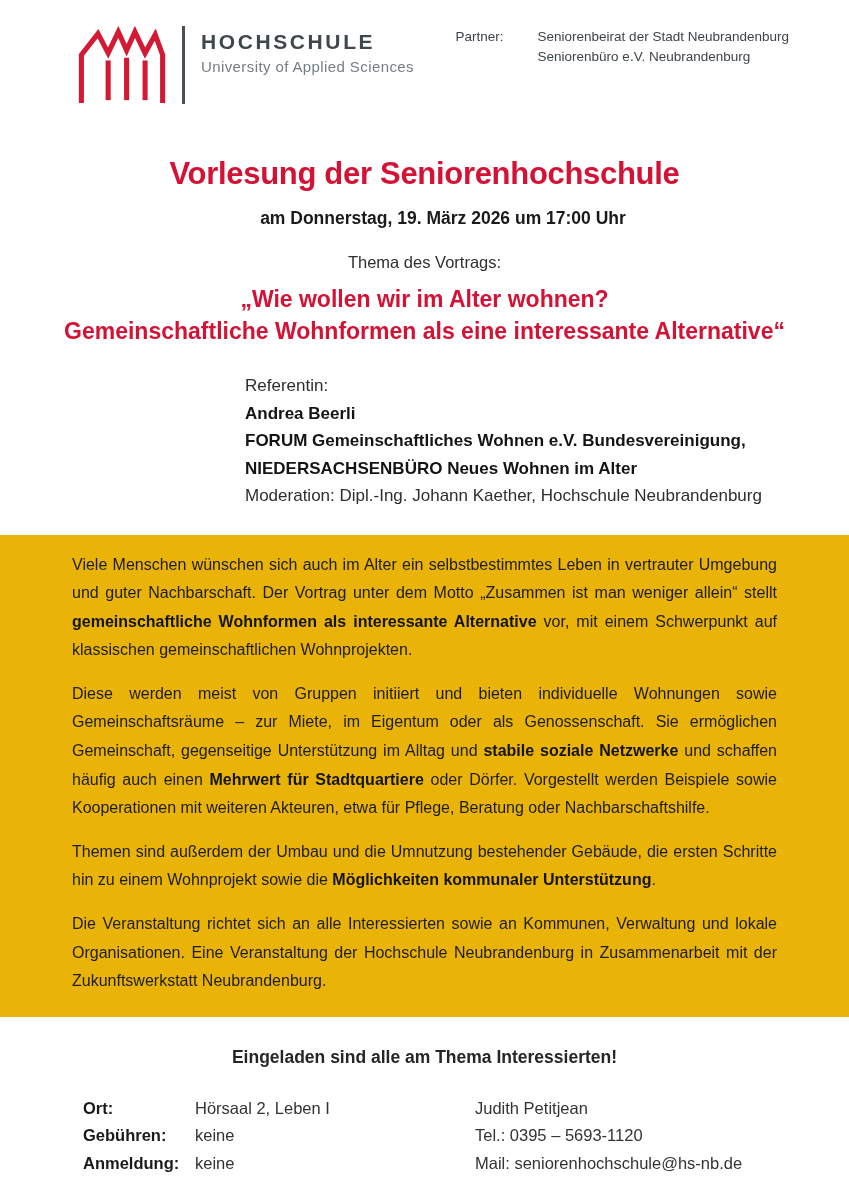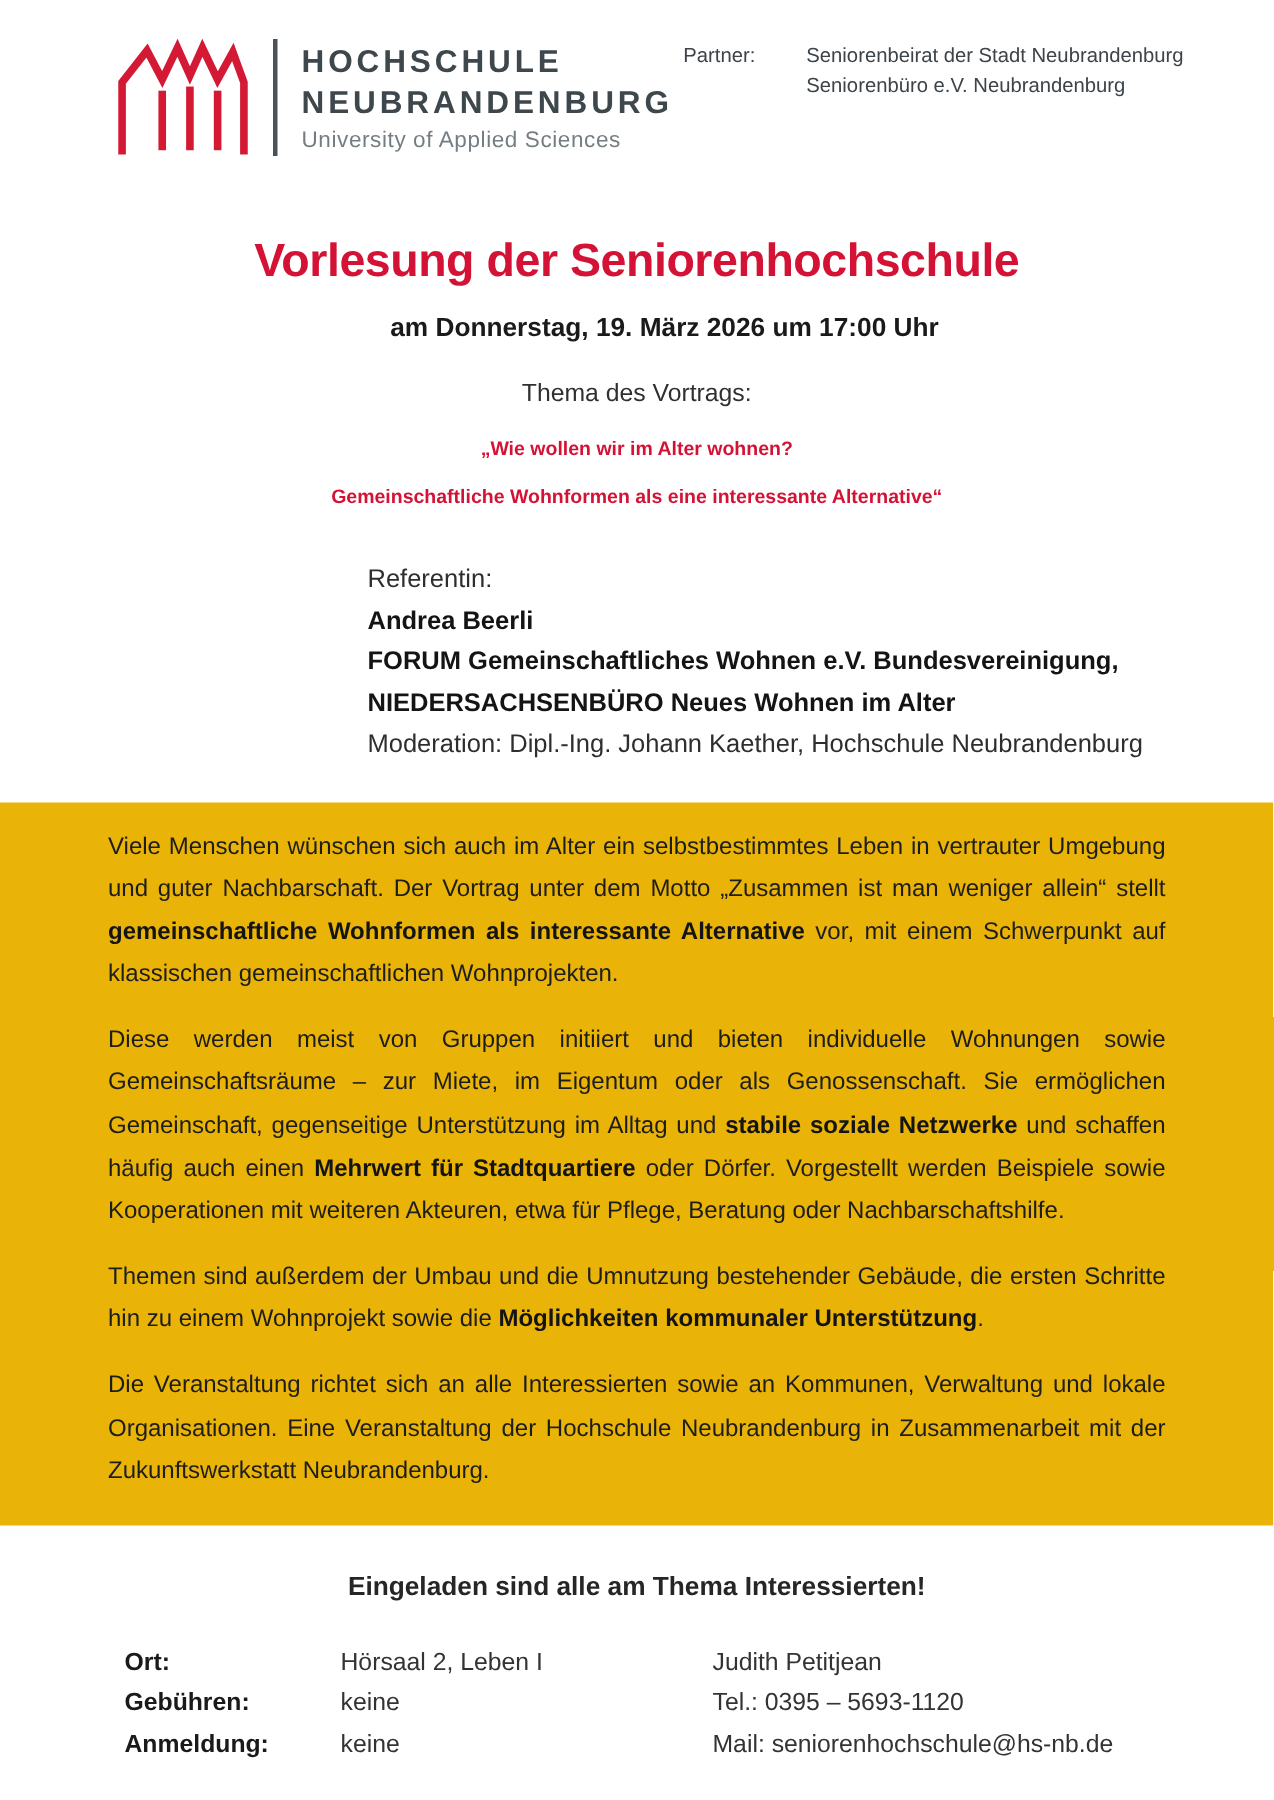--- a/index.html
+++ b/index.html
@@ -71,21 +71,21 @@
   }
   .topic-label{
     margin-top:24px;
     text-align:center;
     font-size:16.5px;
     color:#303030;
   }
   .topic-title{
     margin-top:11px;
     text-align:center;
-    font-size:13px;
+    font-size:23px;
     font-weight:bold;
     color:#d41235;
     line-height:32px;
   }
   
   .speaker{
     margin:25px 70px 0 245px;
     font-size:17px;
     line-height:27.5px;
   }
@@ -113,21 +113,21 @@
     font-weight:bold;
     color:#262626;
   }
   .details{
     display:flex;
     margin:27px 60px 0 83px;
     font-size:16.5px;
     line-height:27.5px;
   }
   .details-left{width:392px;flex:none;}
-  .detail-row{display:flex;gap:32px;}
+  .detail-row{display:flex;}
   .detail-label{width:112px;flex:none;font-weight:bold;color:#1a1a1a;}
   .detail-value{color:#333333;}
   .details-right{flex:1;}
   .contact-heading{font-weight:bold;color:#1a1a1a;}
   .contact-line{color:#333333;}
 </style>
 </head>
 <body>
 
 <div class="page">
@@ -138,21 +138,20 @@
         <g fill="none" stroke="#d41935" stroke-width="5.5" stroke-linejoin="miter" stroke-linecap="butt">
           <path d="M8,82 L8,30 L26,7 L37,28 L48,5 L57,25 L66,5 L77,28 L88,8 L96,30 L96,82"></path>
           <line x1="37" y1="36" x2="37" y2="79"></line>
           <line x1="57" y1="33" x2="57" y2="79"></line>
           <line x1="77" y1="36" x2="77" y2="79"></line>
         </g>
       </svg>
       <div class="brand-divider"></div>
       <div class="wordmark">
         <div class="wordmark-main">HOCHSCHULE</div>
-        <div class="wordmark-main">NEUBRANDENBURG</div>
         <div class="wordmark-sub">University of Applied Sciences</div>
       </div>
     </div>
     <div class="partner">
       <div class="partner-label">Partner:</div>
       <div class="partner-lines">
         <div>Seniorenbeirat der Stadt Neubrandenburg</div>
         <div>Seniorenbüro e.V. Neubrandenburg</div>
       </div>
     </div>

